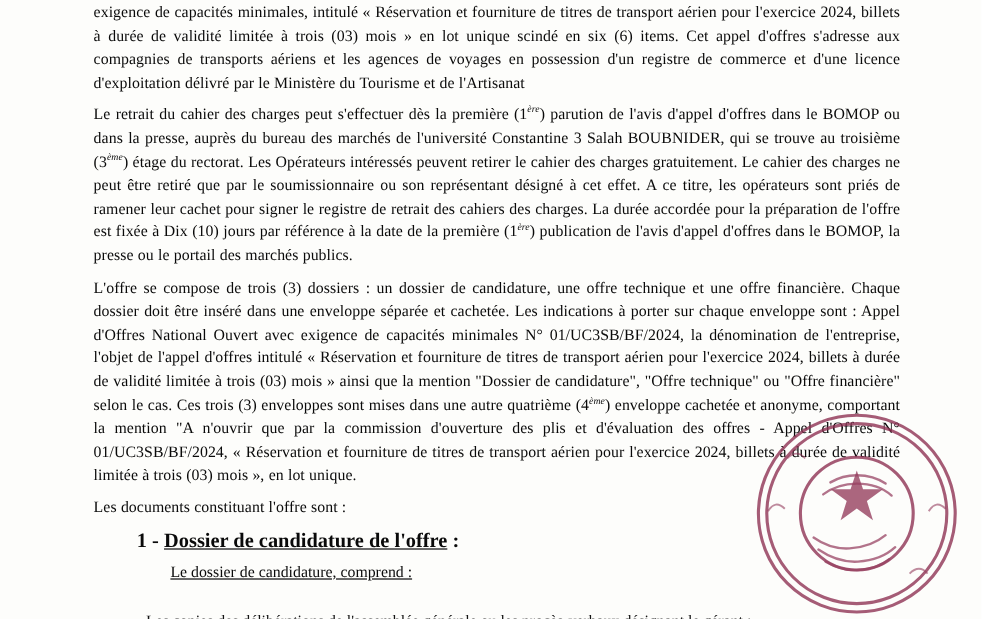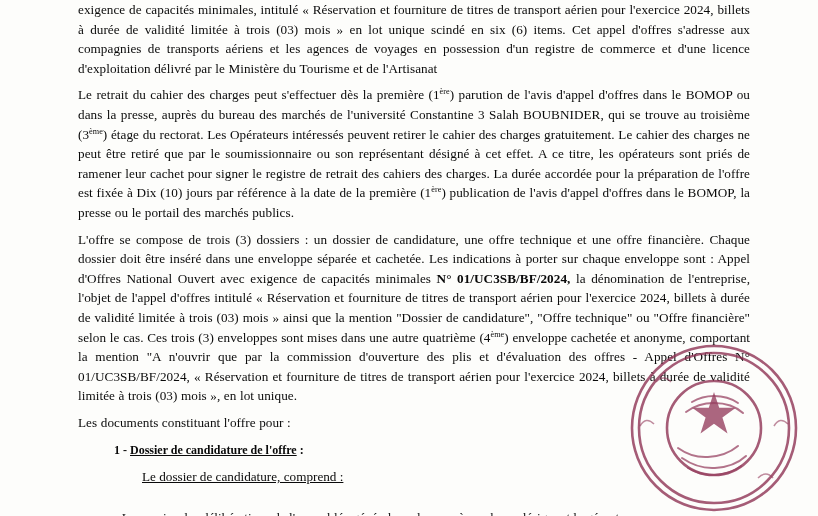--- a/index.html
+++ b/index.html
@@ -33,30 +33,31 @@
     text-align: justify;
     text-justify: inter-word;
     font-size: 13.2px;
     line-height: 19.6px;
     letter-spacing: 0.05px;
     word-spacing: 0.2px;
   }
   p.para.gap {
     margin-top: 7px;
   }
-  .b { font-weight: bold; }
+  .b { font-weight: normal; }
   sup {
     font-size: 0.62em;
     vertical-align: super;
     line-height: 0;
+    font-style: italic;
   }
   .section-head {
     margin: 9px 0 0 0;
     padding-left: 36px;
-    font-size: 12px;
+    font-size: 17px;
     line-height: 19.6px;
     font-weight: bold;
   }
   .section-head .num { font-weight: bold; }
   .section-head .ul { text-decoration: underline; }
   .sub-line {
     margin: 6px 0 0 0;
     padding-left: 64px;
     font-size: 13.2px;
     line-height: 19.6px;
@@ -91,21 +92,21 @@
 </head>
 <body>
 
 <div class="page">
 
   <div class="doc-body">
 
     <p class="para" id="p1"><span>exigence de capacités minimales, intitulé « Réservation et fourniture de titres de transport aérien pour l'exercice 2024, billets à durée de validité limitée à trois (03) mois » en lot unique scindé en six (6) items. Cet appel d'offres s'adresse aux compagnies de transports aériens et les agences de voyages en possession d'un registre de commerce et d'une licence d'exploitation délivré par le Ministère du Tourisme et de l'Artisanat</span></p>
     <p class="para gap" id="p3"><span>Le retrait du cahier des charges peut s'effectuer dès la première (1</span><sup>ère</sup><span>) parution de l'avis d'appel d'offres dans le BOMOP ou dans la presse, auprès du bureau des marchés de l'université Constantine 3 Salah BOUBNIDER, qui se trouve au troisième (3</span><sup>ème</sup><span>) étage du rectorat. Les Opérateurs intéressés peuvent retirer le cahier des charges gratuitement. Le cahier des charges ne peut être retiré que par le soumissionnaire ou son représentant désigné à cet effet. A ce titre, les opérateurs sont priés de ramener leur cachet pour signer le registre de retrait des cahiers des charges. La durée accordée pour la préparation de l'offre est fixée à Dix (10) jours par référence à la date de la première (1</span><sup>ère</sup><span>) publication de l'avis d'appel d'offres dans le BOMOP, la presse ou le portail des marchés publics.</span></p>
     <p class="para gap" id="p4"><span>L'offre se compose de trois (3) dossiers : un dossier de candidature, une offre technique et une offre financière. Chaque dossier doit être inséré dans une enveloppe séparée et cachetée. Les indications à porter sur chaque enveloppe sont : Appel d'Offres National Ouvert avec exigence de capacités minimales </span><span class="b">N° 01/UC3SB/BF/2024,</span><span> la dénomination de l'entreprise, l'objet de l'appel d'offres intitulé « Réservation et fourniture de titres de transport aérien pour l'exercice 2024, billets à durée de validité limitée à trois (03) mois » ainsi que la mention "Dossier de candidature", "Offre technique" ou "Offre financière" selon le cas. Ces trois (3) enveloppes sont mises dans une autre quatrième (4</span><sup>ème</sup><span>) enveloppe cachetée et anonyme, comportant la mention "A n'ouvrir que par la commission d'ouverture des plis et d'évaluation des offres - Appel d'Offres N° 01/UC3SB/BF/2024, « Réservation et fourniture de titres de transport aérien pour l'exercice 2024, billets à durée de validité limitée à trois (03) mois », en lot unique.</span></p>
-    <p class="para gap" id="p5"><span>Les documents constituant l'offre pour :</span></p>
+    <p class="para gap" id="p5"><span>Les documents constituant l'offre sont :</span></p>
 
     <div class="section-head">
       <span class="num">1 -</span>
       <span class="ul">Dossier de candidature de l'offre</span>
       <span>:</span>
     </div>
 
     <div class="sub-line">Le dossier de candidature, comprend :</div>
 
   </div>

